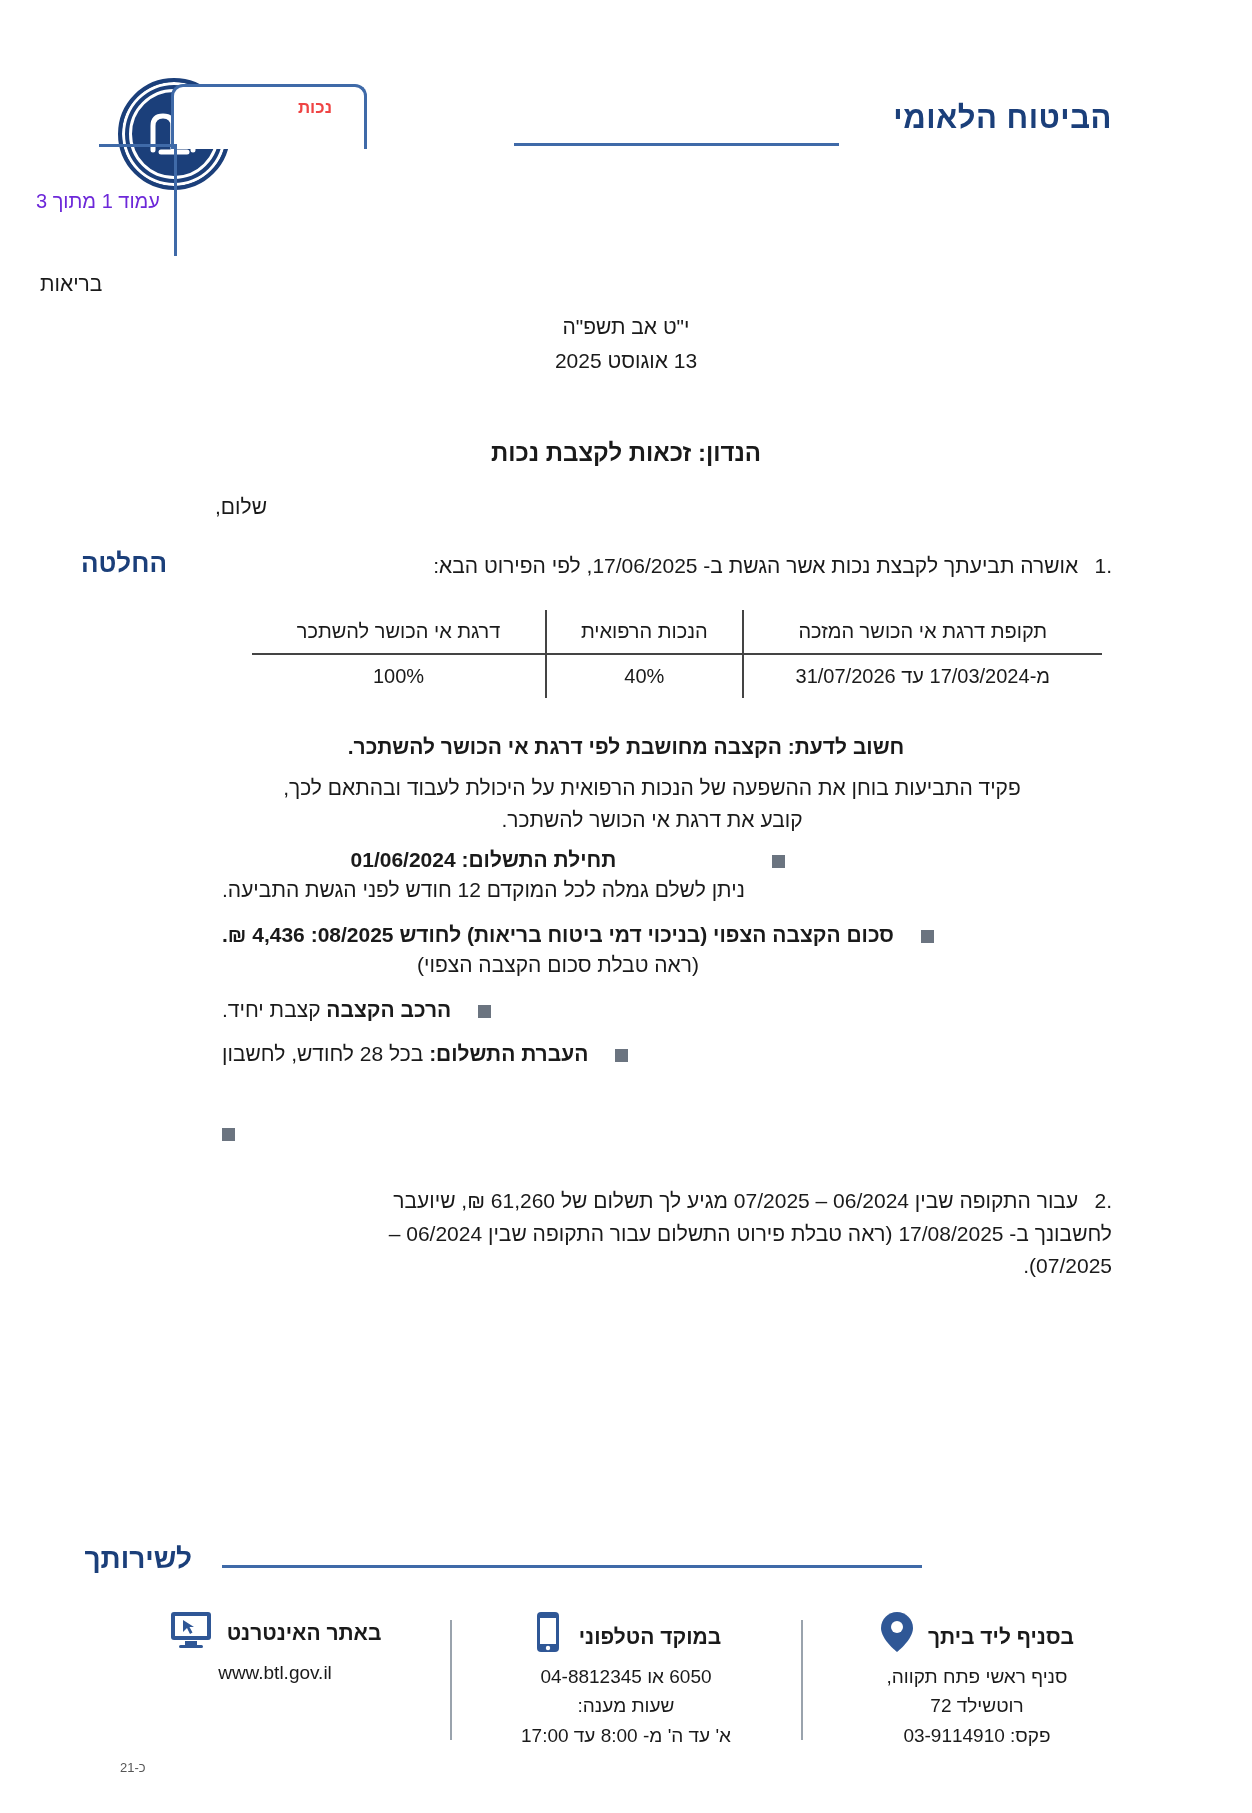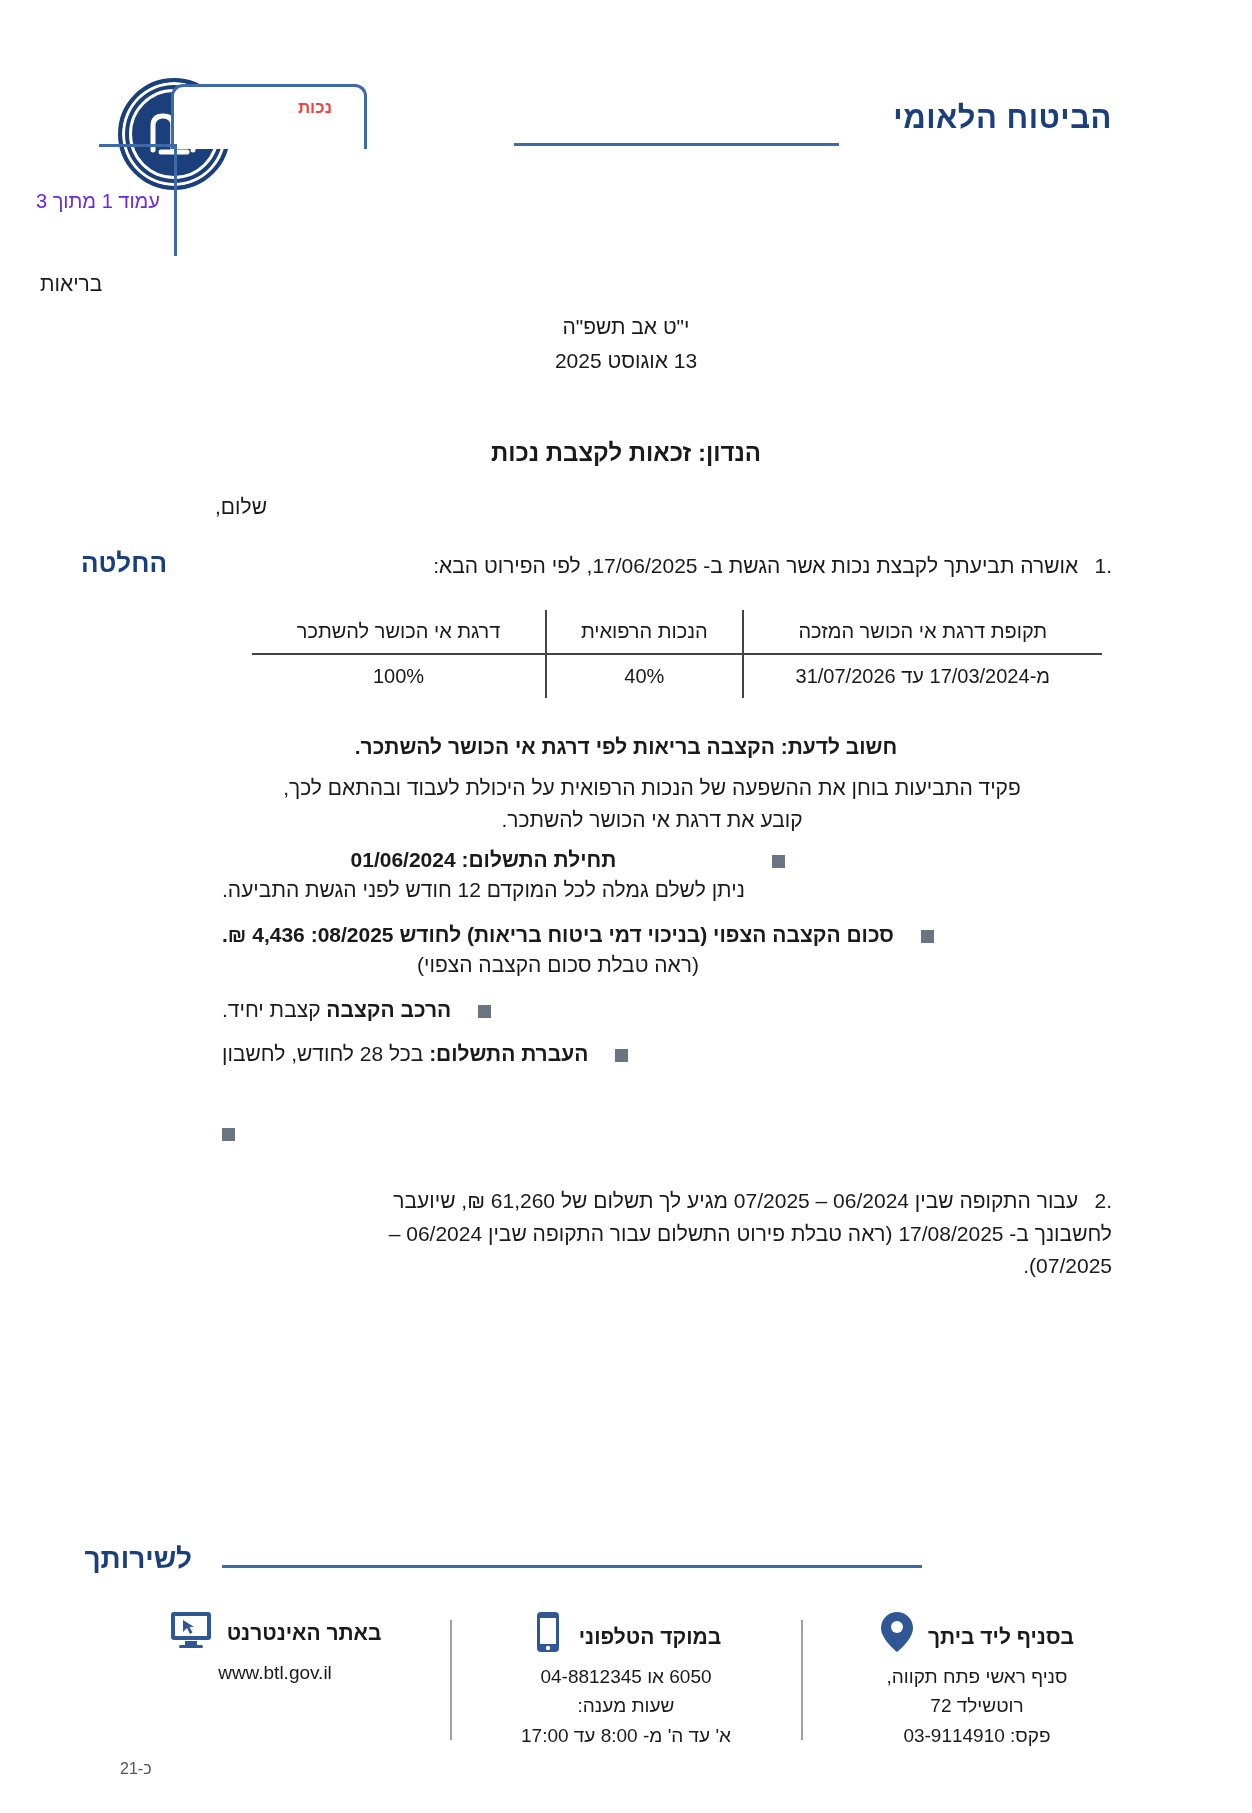--- a/index.html
+++ b/index.html
@@ -308,21 +308,21 @@
     width: 2px;
     background: #9aa3ad;
     height: 120px;
     align-self: center;
   }
   .icon-pin svg, .icon-phone svg, .icon-monitor svg { display:block; }
   .doccode {
     position: absolute;
     top: 1760px;
     left: 120px;
-    font-size: 16px;
+    font-size: 13px;
     color: #555;
     direction: ltr;
   }
 </style>
 </head>
 <body>
 
 <div class="page">
 
   <div class="header">
@@ -378,21 +378,21 @@
     </thead>
     <tbody>
       <tr>
         <td>מ-17/03/2024 עד 31/07/2026</td>
         <td class="divider">40%</td>
         <td class="divider">100%</td>
       </tr>
     </tbody>
   </table>
 
-  <div class="note-bold">חשוב לדעת: הקצבה בריאות לפי דרגת אי הכושר להשתכר.</div>
+  <div class="note-bold">חשוב לדעת: הקצבה מחושבת לפי דרגת אי הכושר להשתכר.</div>
   <div class="note-body">
     <span>פקיד התביעות בוחן את ההשפעה של הנכות הרפואית על היכולת לעבוד ובהתאם לכך,</span><br>
     <span>קובע את דרגת אי הכושר להשתכר.</span>
   </div>
 
   <div class="bullets">
 
     <div class="bullet-row bullet-center">
       <div class="bullet-mark"></div>
       <div class="bullet-text">

